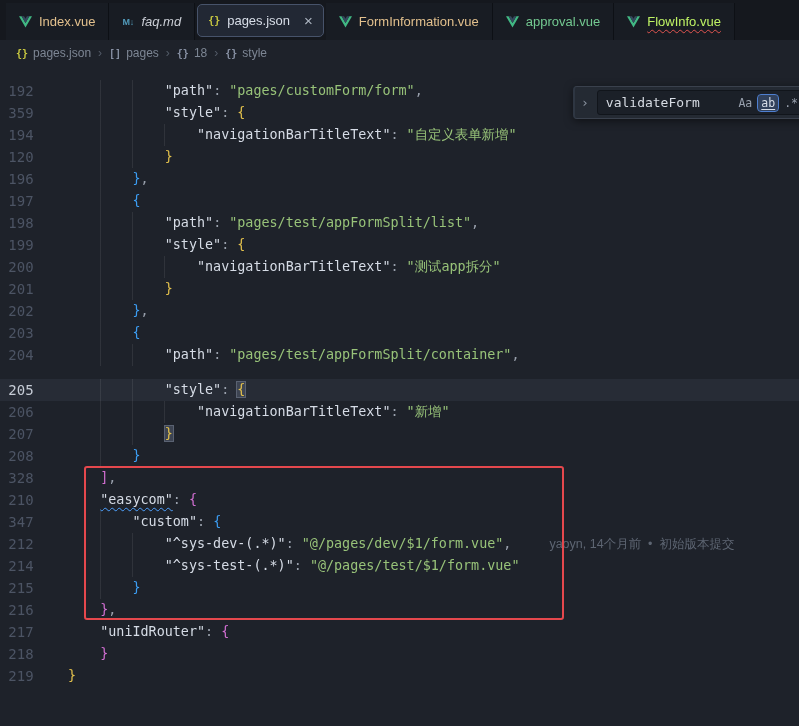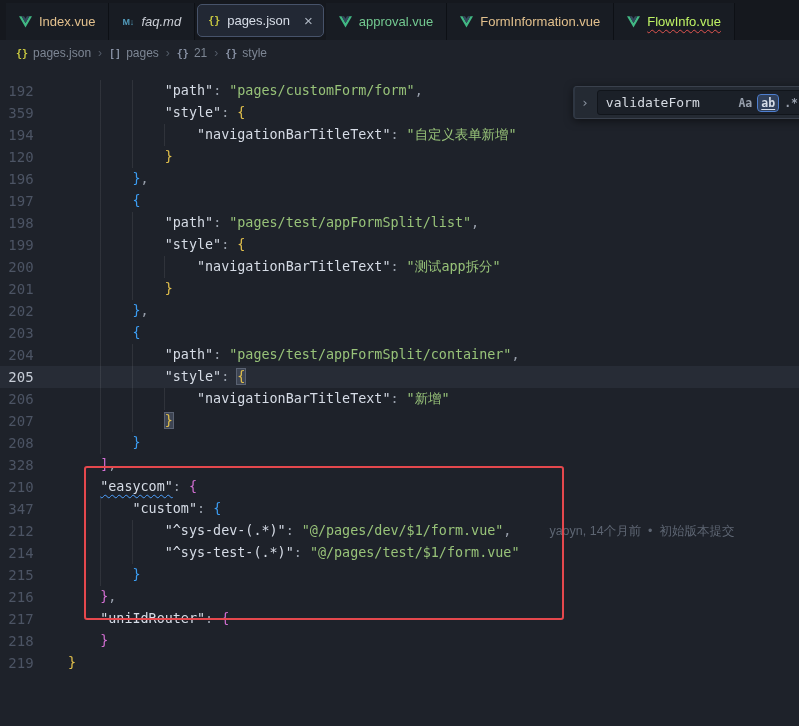--- a/index.html
+++ b/index.html
@@ -25,21 +25,21 @@
               font-size:12px;color:var(--breadcrumbFg);background:var(--bg);}
   .bitem{display:flex;align-items:center;gap:5px;cursor:pointer;}
   .bicon{font-size:10px;font-weight:bold;font-family:"DejaVu Sans Mono",monospace;}
   .bsep{color:#535b68;font-size:12px;}
 
   
   .editor{position:absolute;top:66px;left:0;right:0;bottom:0;background:var(--bg);
           font-family:"DejaVu Sans Mono",monospace;font-size:13.4px;}
   .lines{padding-top:14px;}
   .row{display:flex;height:22px;line-height:22px;position:relative;}
-  .row.cur{background:var(--curLineBg);}
+  .row.cur{background:var(--curLineBg);margin-top:13px;}
   .row.cur .ln{color:var(--lnActive);}
   .ln{width:68px;box-sizing:border-box;text-align:center;padding-right:26px;
       color:var(--lnFg);font-size:14px;flex:none;}
   .code{white-space:pre;position:relative;z-index:1;}
   .guides{position:absolute;top:0;bottom:0;left:calc(68px + 4ch);z-index:0;
           background-image:repeating-linear-gradient(90deg,var(--guide) 0 1px,transparent 1px 4ch);}
   .k{color:var(--key);} .s{color:var(--str);} .p{color:var(--pun);}
   .g{color:var(--gold);} .o{color:var(--orchid);} .u{color:var(--azure);}
   .sq{text-decoration:underline;text-decoration-style:wavy;text-decoration-color:var(--squiggle);
       text-decoration-thickness:1px;text-underline-offset:3px;}
@@ -55,21 +55,21 @@
   .find-widget{position:absolute;top:20px;left:573px;width:240px;height:33px;z-index:6;
                background:var(--findBg);border:1px solid var(--findBorder);border-left:2px solid #2e3642;
                border-radius:4px;display:flex;align-items:center;gap:4px;padding:0 6px 0 2px;
                box-shadow:0 2px 8px rgba(0,0,0,.5);box-sizing:border-box;}
   .chev{color:#8b93a0;font-size:13px;padding:0 4px;cursor:pointer;}
   .find-input{flex:1;height:25px;background:var(--inputBg);border:1px solid var(--inputBorder);
               border-radius:3px;display:flex;align-items:center;padding:0 4px 0 8px;font-size:13px;
               color:#d7dce4;gap:3px;box-sizing:border-box;}
   .find-value{flex:1;white-space:nowrap;}
   .ftoggle{color:#98a0ad;font-size:11.5px;padding:1px 3px;border-radius:3px;cursor:pointer;
-           font-family:"DejaVu Sans Mono",monospace;flex:none;font-weight:bold;}
+           font-family:"DejaVu Sans Mono",monospace;flex:none;}
   .ftoggle.on{background:#31415c;outline:1px solid #4e7fd0;color:#d6dde8;}
 </style>
 </head>
 <body>
 
 <div class="page">
 
   <div class="tab-bar">
       <div class="tab">
         <span class="ticon">
@@ -89,30 +89,30 @@
         <span class="tlabel" style="color: rgb(216, 222, 232);">pages.json</span>
         <span class="tclose">×</span>
       </div>
       <div class="tab">
         <span class="ticon">
           <svg width="13" height="12" viewBox="0 0 16 14">
             <path d="M0 0h3.2L8 8.2 12.8 0H16L8 13.8Z" fill="#41b883"></path>
             <path d="M3.2 0h3L8 3.1 9.8 0h3L8 8.2Z" fill="#35495e"></path>
           </svg>
         </span>
+        <span class="tlabel" style="color: rgb(226, 192, 141);">FormInformation.vue</span>
+      </div>
+      <div class="tab">
+        <span class="ticon">
+          <svg width="13" height="12" viewBox="0 0 16 14">
+            <path d="M0 0h3.2L8 8.2 12.8 0H16L8 13.8Z" fill="#41b883"></path>
+            <path d="M3.2 0h3L8 3.1 9.8 0h3L8 8.2Z" fill="#35495e"></path>
+          </svg>
+        </span>
         <span class="tlabel" style="color: rgb(115, 201, 145);">approval.vue</span>
-      </div>
-      <div class="tab">
-        <span class="ticon">
-          <svg width="13" height="12" viewBox="0 0 16 14">
-            <path d="M0 0h3.2L8 8.2 12.8 0H16L8 13.8Z" fill="#41b883"></path>
-            <path d="M3.2 0h3L8 3.1 9.8 0h3L8 8.2Z" fill="#35495e"></path>
-          </svg>
-        </span>
-        <span class="tlabel" style="color: rgb(226, 192, 141);">FormInformation.vue</span>
       </div>
       <div class="tab">
         <span class="ticon">
           <svg width="13" height="12" viewBox="0 0 16 14">
             <path d="M0 0h3.2L8 8.2 12.8 0H16L8 13.8Z" fill="#41b883"></path>
             <path d="M3.2 0h3L8 3.1 9.8 0h3L8 8.2Z" fill="#35495e"></path>
           </svg>
         </span>
         <span class="tlabel tsquiggle" style="color: #bef264;">FlowInfo.vue</span>
       </div>
@@ -124,21 +124,21 @@
         <span>pages.json</span>
       </span>
       <span class="bsep">›</span>
       <span class="bitem">
         <span class="bicon" style="color: rgb(138, 147, 166);">[]</span>
         <span>pages</span>
       </span>
       <span class="bsep">›</span>
       <span class="bitem">
         <span class="bicon" style="color: rgb(138, 147, 166);">{}</span>
-        <span>21</span>
+        <span>18</span>
       </span>
       <span class="bsep">›</span>
       <span class="bitem">
         <span class="bicon" style="color: rgb(138, 147, 166);">{}</span>
         <span>style</span>
       </span>
     </div>
 
   <div class="editor">
     <div class="lines">

